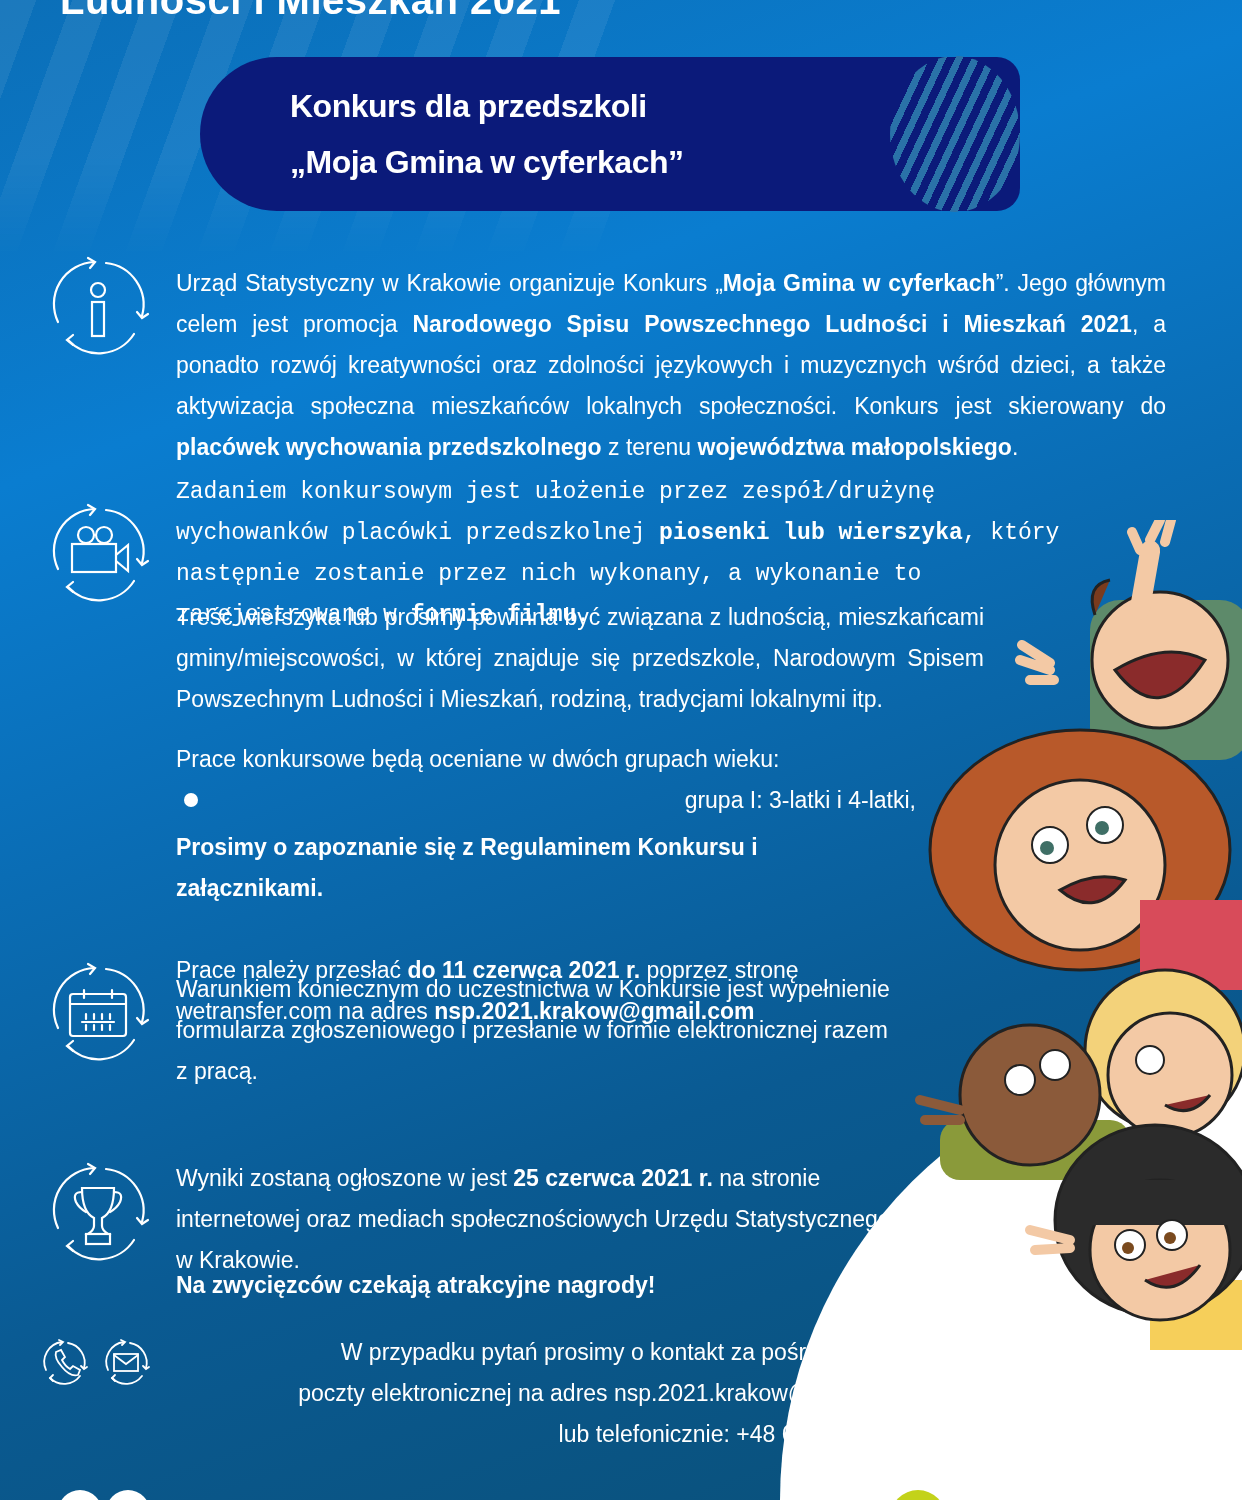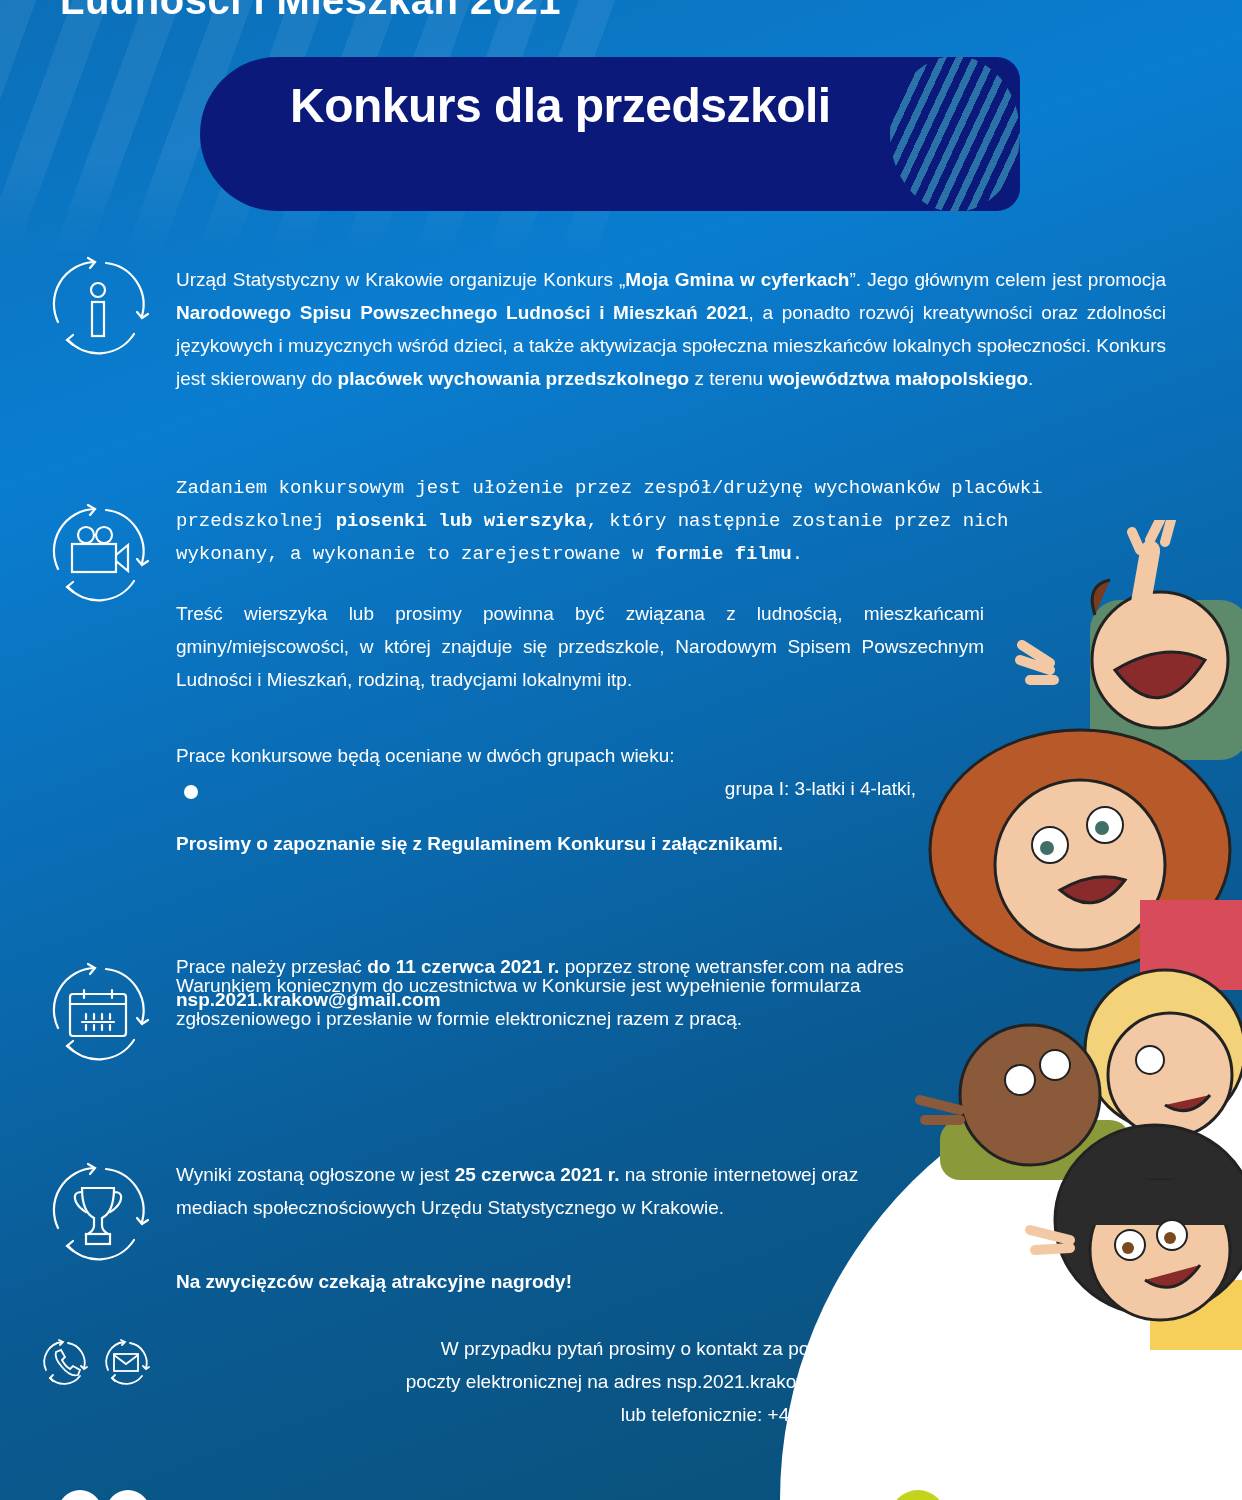--- a/index.html
+++ b/index.html
@@ -25,32 +25,32 @@
       overflow: hidden;
     }
     .banner-circle {
       position: absolute; left: 890px; top: 56px; width: 130px; height: 156px;
       border-radius: 50%;
       background: repeating-linear-gradient(115deg, #2a72a8 0 7px, transparent 7px 15px);
       overflow: hidden;
     }
     .banner-title {
       position: absolute; left: 290px; top: 78px; width: 640px;
-      font-size: 48px; font-weight: bold; line-height: 56px; color: #fff;
+      font-size: 32px; font-weight: bold; line-height: 56px; color: #fff;
       letter-spacing: -0.5px;
     }
     .banner-title div { white-space: nowrap; }
     .white-curve {
       position: absolute; left: 780px; top: 1050px; width: 900px; height: 900px;
       border-radius: 50%; background: #ffffff;
     }
     .kids {
       position: absolute; left: 910px; top: 520px; width: 332px; height: 830px;
     }
-    .section { position: absolute; left: 176px; font-size: 19px; line-height: 33px; }
+    .section { position: absolute; left: 176px; font-size: 23px; line-height: 41px; }
     .section p { margin: 0; }
     .justify { text-align: justify; }
     b { font-weight: bold; }
     .icon { position: absolute; left: 46px; width: 104px; height: 104px; }
     .small-icon { position: absolute; width: 48px; height: 48px; }
     .bullets { list-style: none; margin: 0; padding: 0; text-align: right; }
     .bullets li { position: relative; padding-left: 42px; }
     .bullets li::before {
       content: ""; position: absolute; left: 8px; top: 13px; width: 14px; height: 14px;
       border-radius: 50%; background: #fff;
@@ -61,20 +61,21 @@
 </head>
 <body>
 
 <div class="stripes"></div>
 <div class="top-title">Ludności i Mieszkań 2021</div>
 
 <div class="banner"></div>
 <div class="banner-circle"></div>
 <div class="banner-title">
   <div>Konkurs dla przedszkoli</div>
+  <div>„Moja Gmina w cyferkach”</div>
 </div>
 
 <div class="white-curve"></div>
 
 <svg class="kids" viewBox="0 0 332 830">
 
   <rect x="180" y="80" width="160" height="160" rx="30" fill="#5d8a6a"></rect>
   <circle cx="250" cy="140" r="68" fill="#f3c9a5" stroke="#222" stroke-width="3"></circle>
   <path d="M205 150 Q250 210 295 140 Q255 120 205 150Z" fill="#8a2b2b" stroke="#222" stroke-width="3"></path>
   <path d="M240 20 l10 -20 M255 22 l6 -22 M230 30 l-8 -18" stroke="#f3c9a5" stroke-width="10" stroke-linecap="round"></path>

